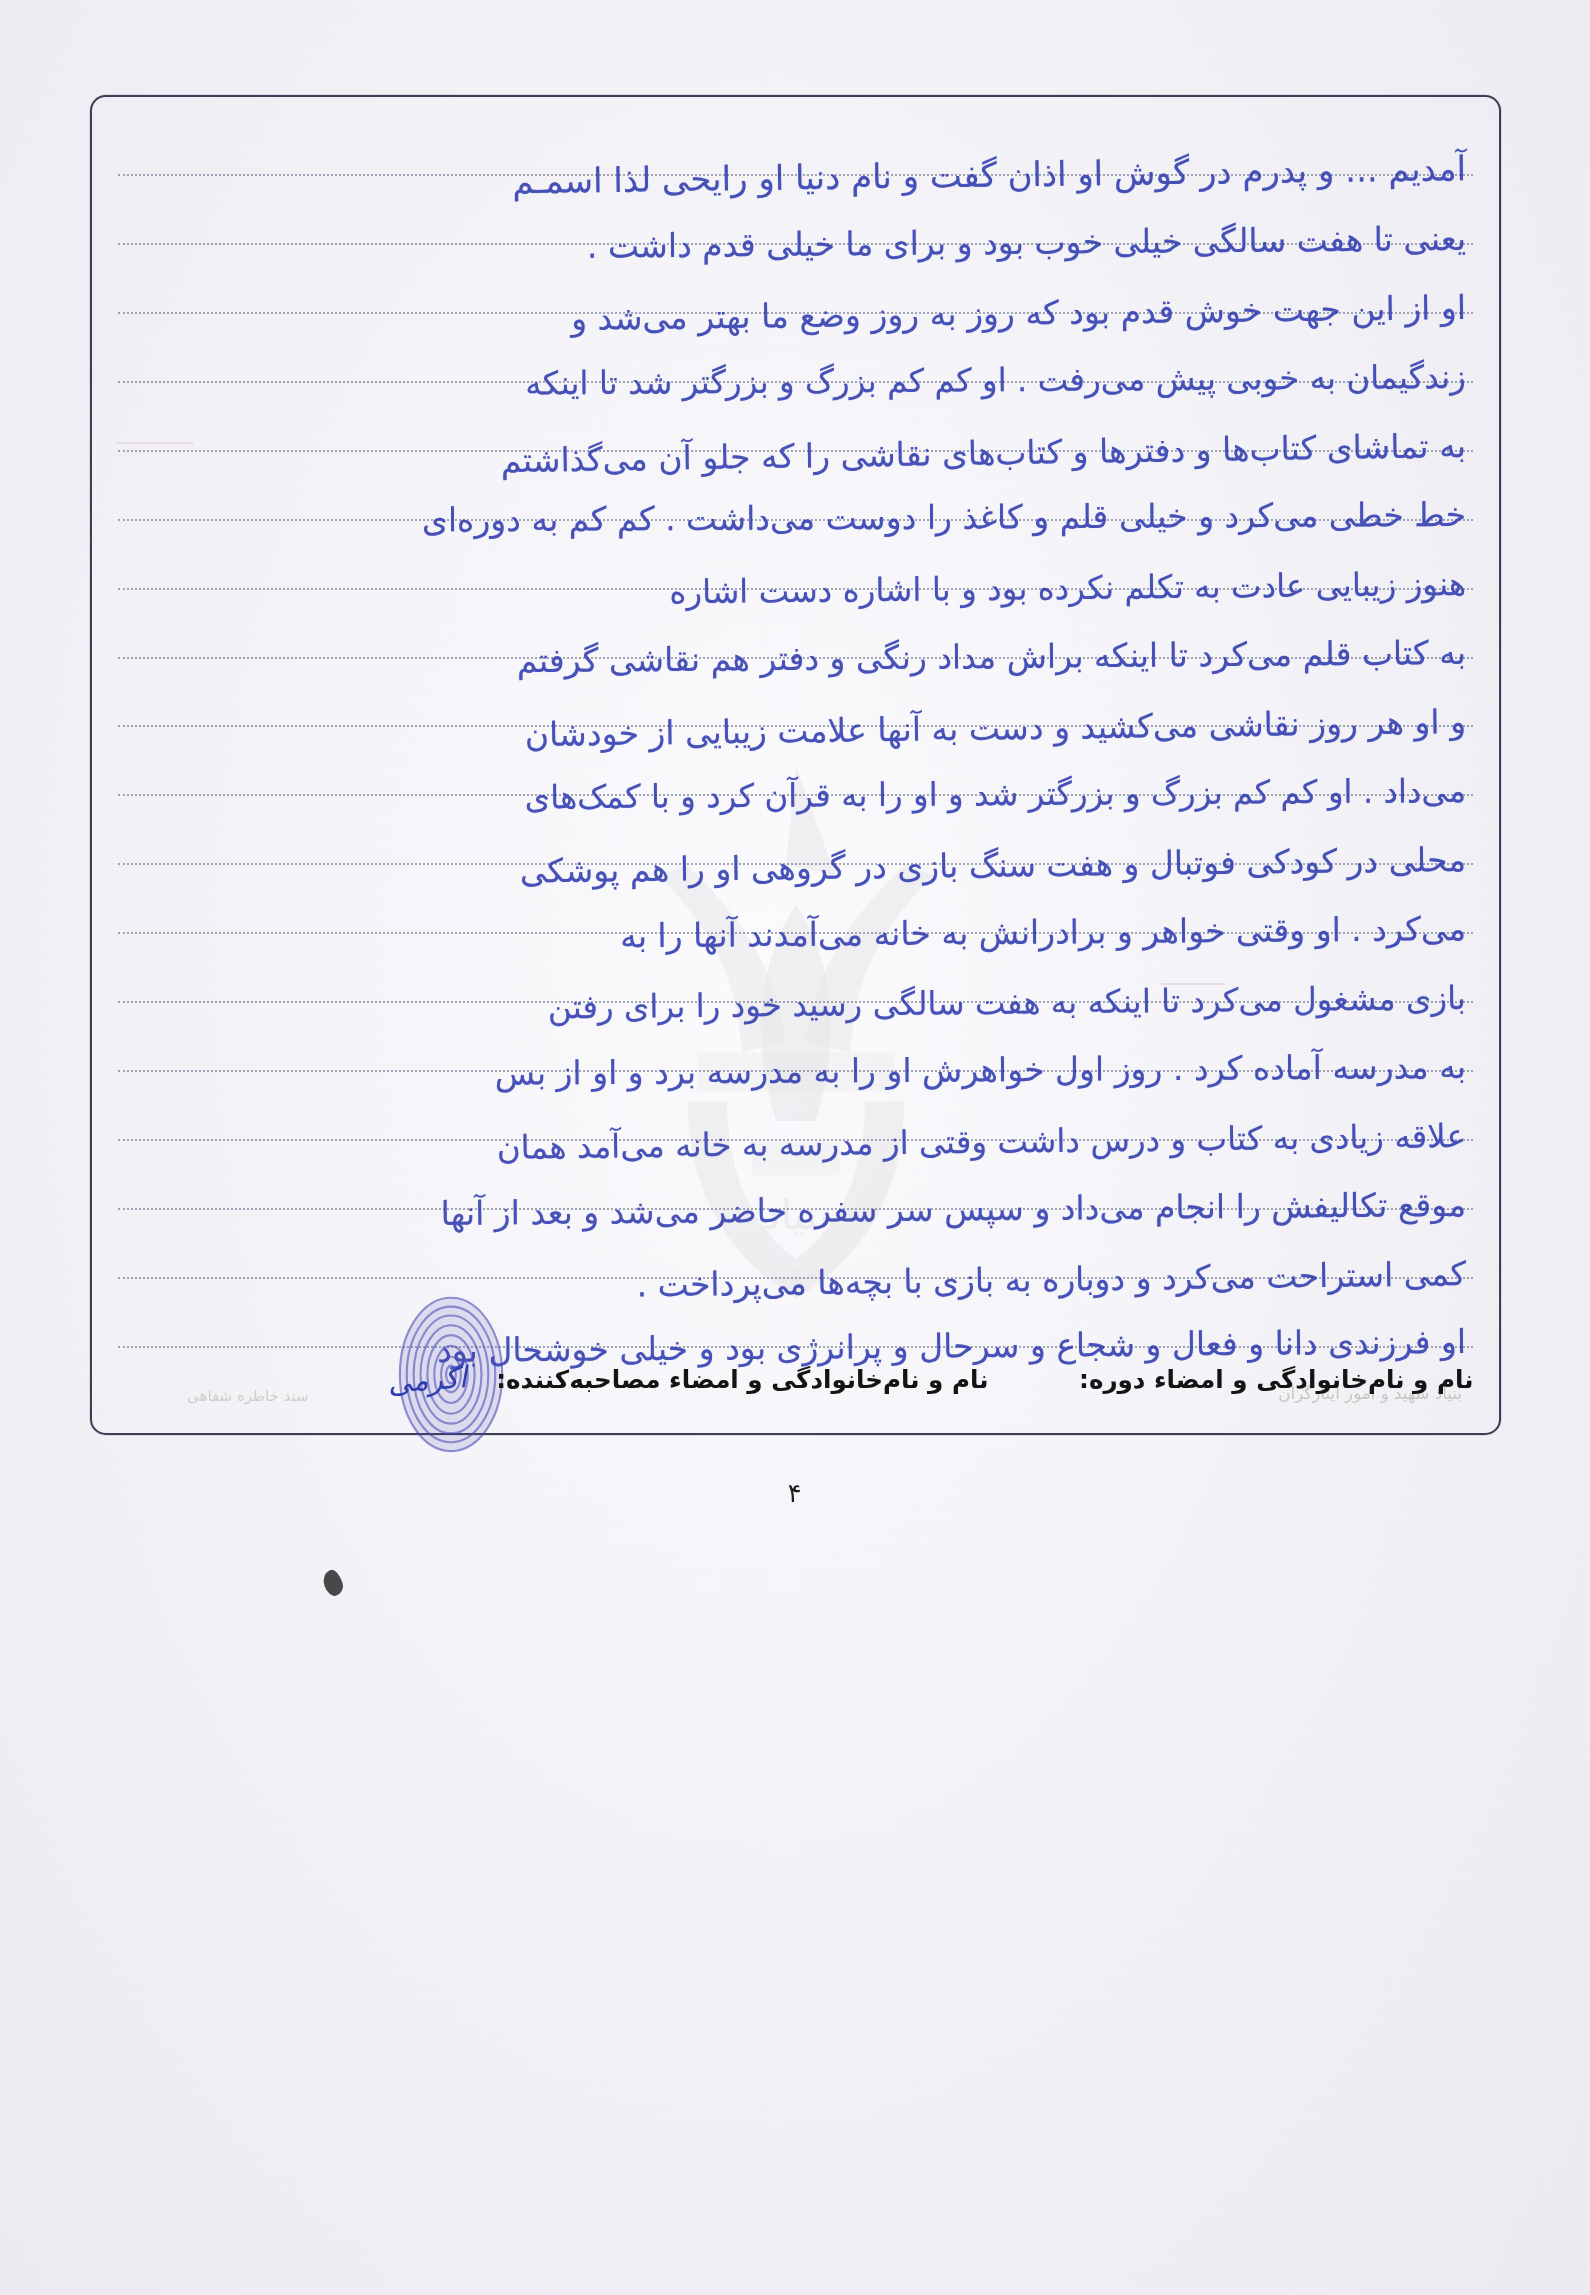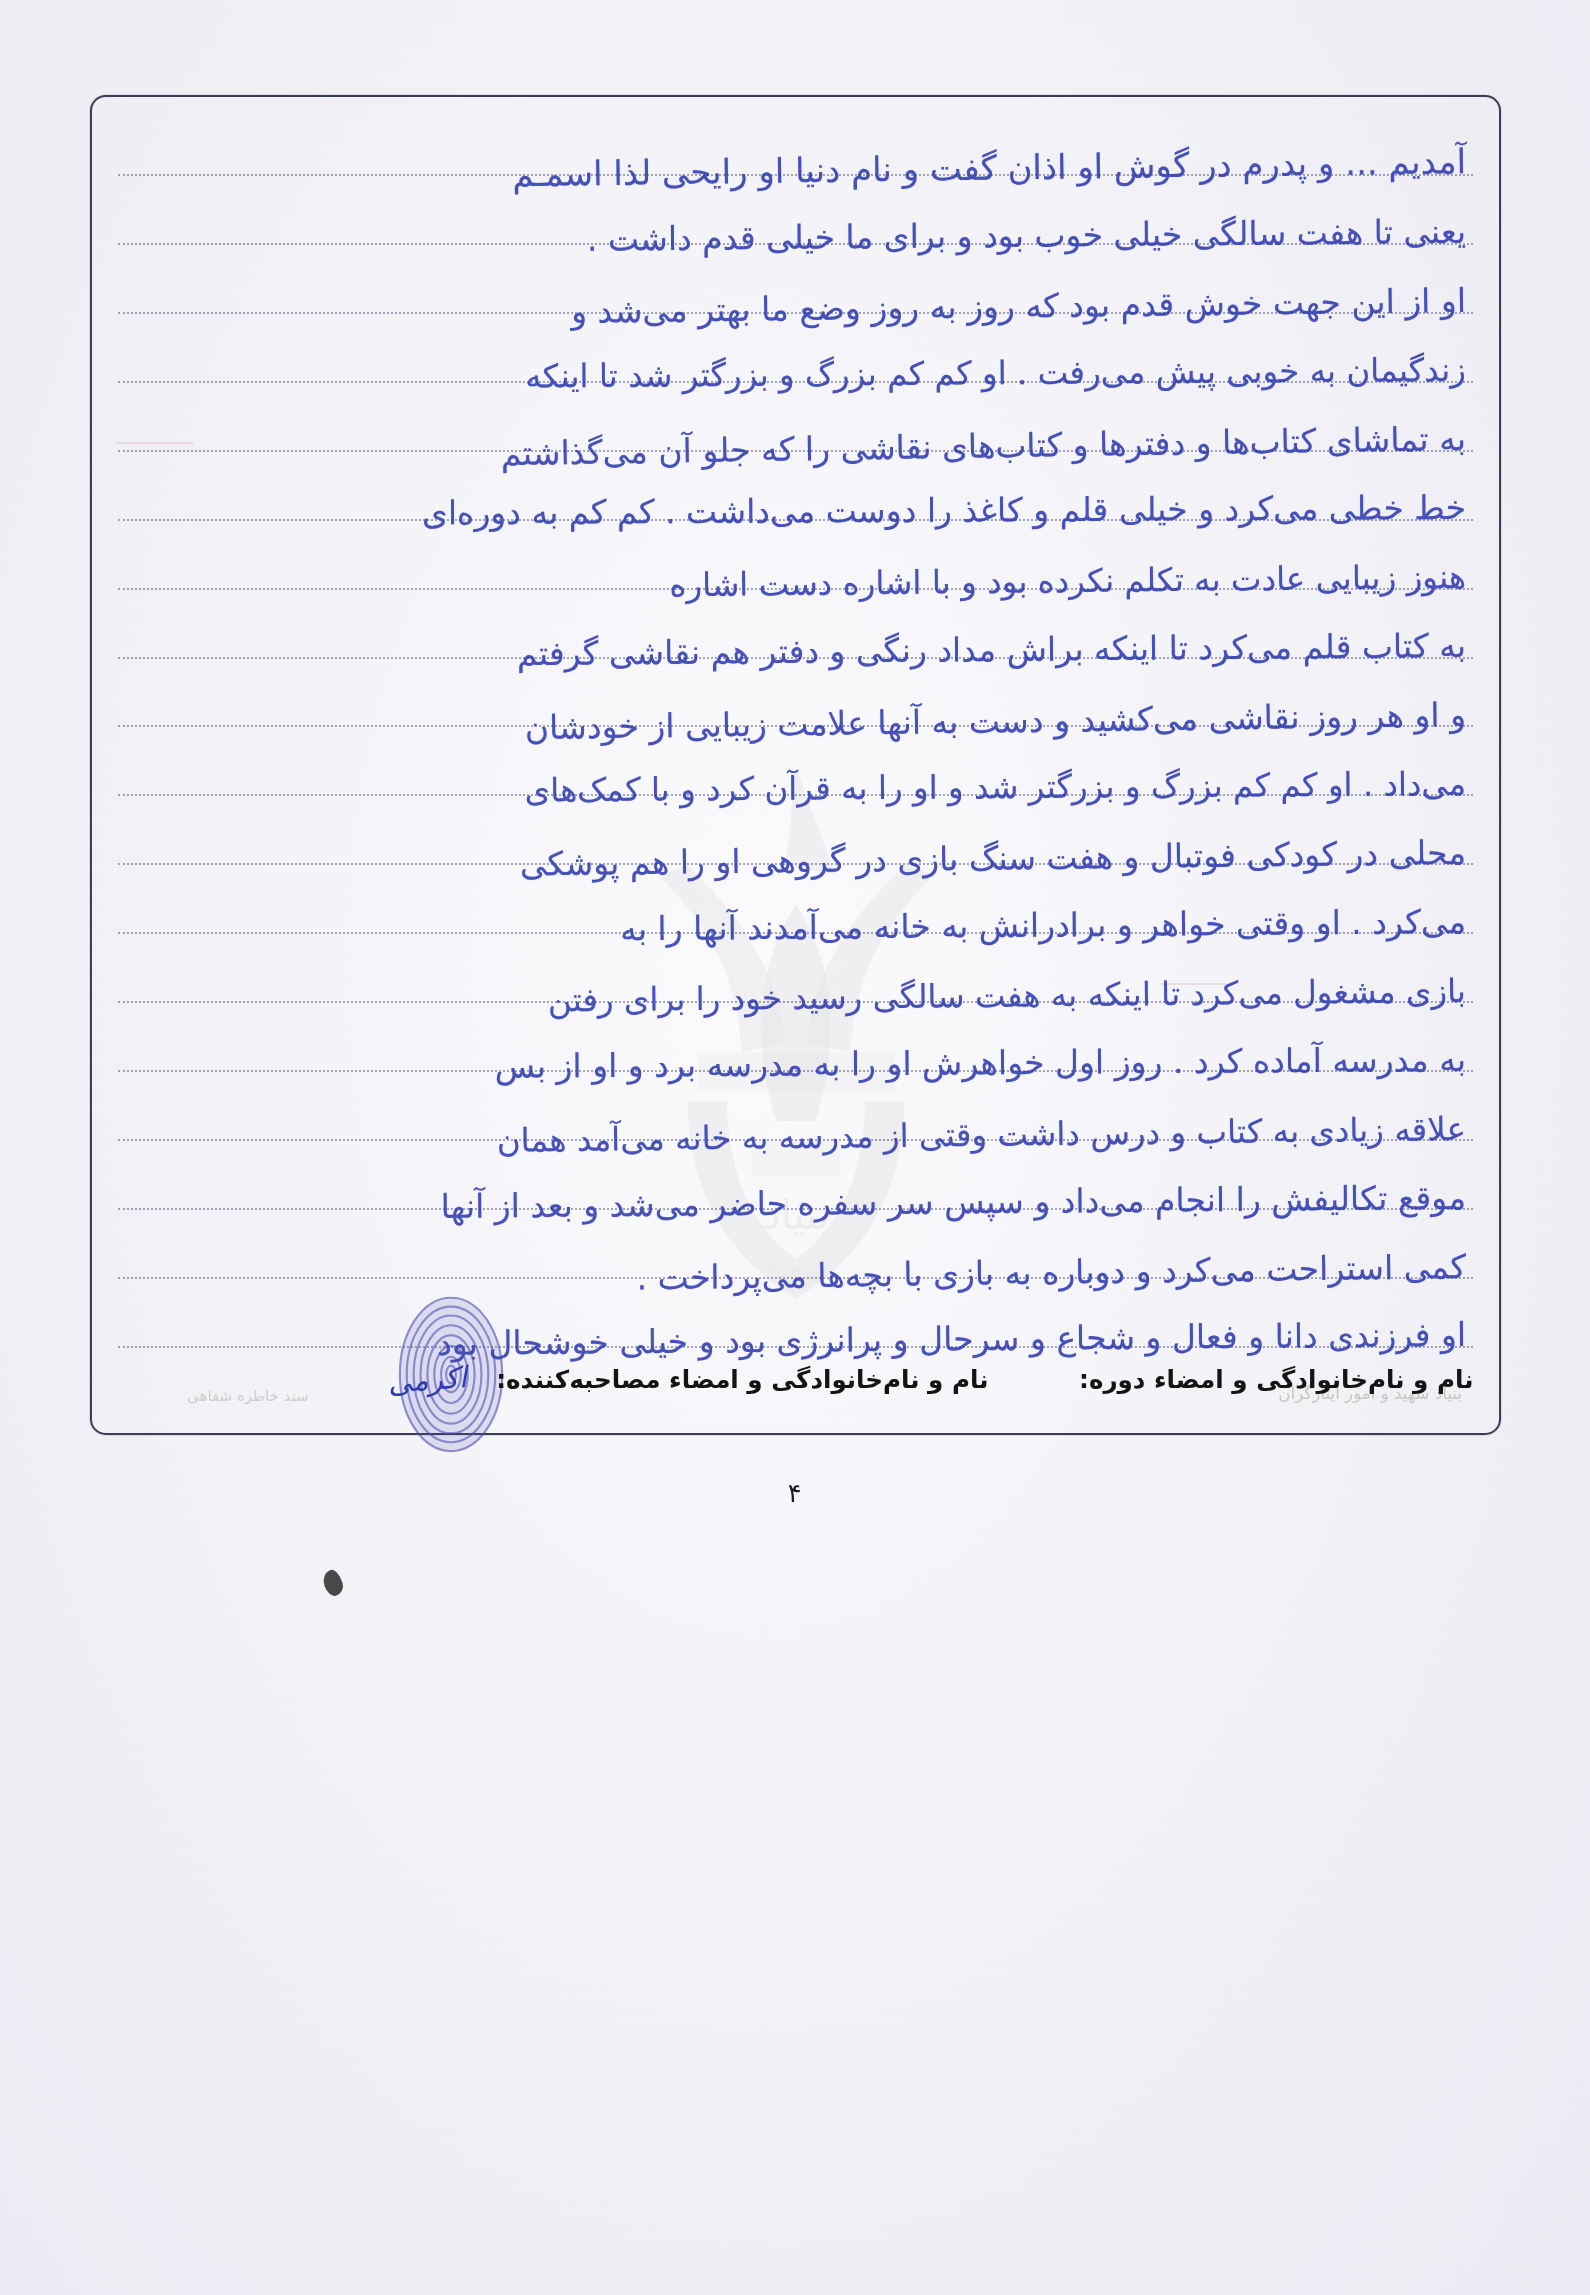--- a/index.html
+++ b/index.html
@@ -71,20 +71,21 @@
     height: 611px;
     opacity: .13;
     filter: grayscale(1);
   }
 
   
   .hand-layer {
     position: absolute;
     inset: 0;
     pointer-events: none;
+    margin-top: 7px;
   }
   .hw-line {
     position: absolute;
     left: 33px;
     right: 33px;
     color: #2f3bb0;
     font-family: "DejaVu Sans", sans-serif;
     font-size: 32.5px;
     line-height: 1.05;
     letter-spacing: -1px;

